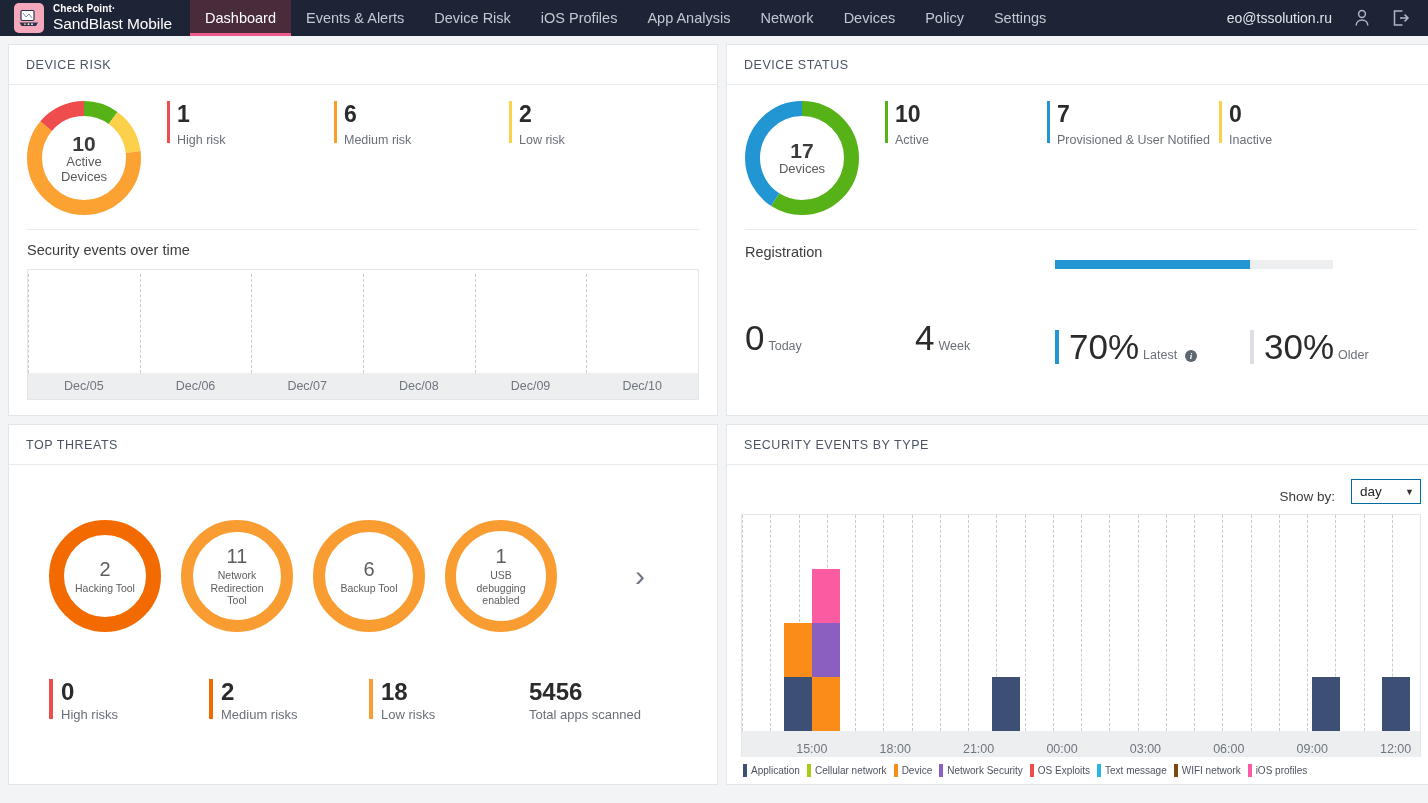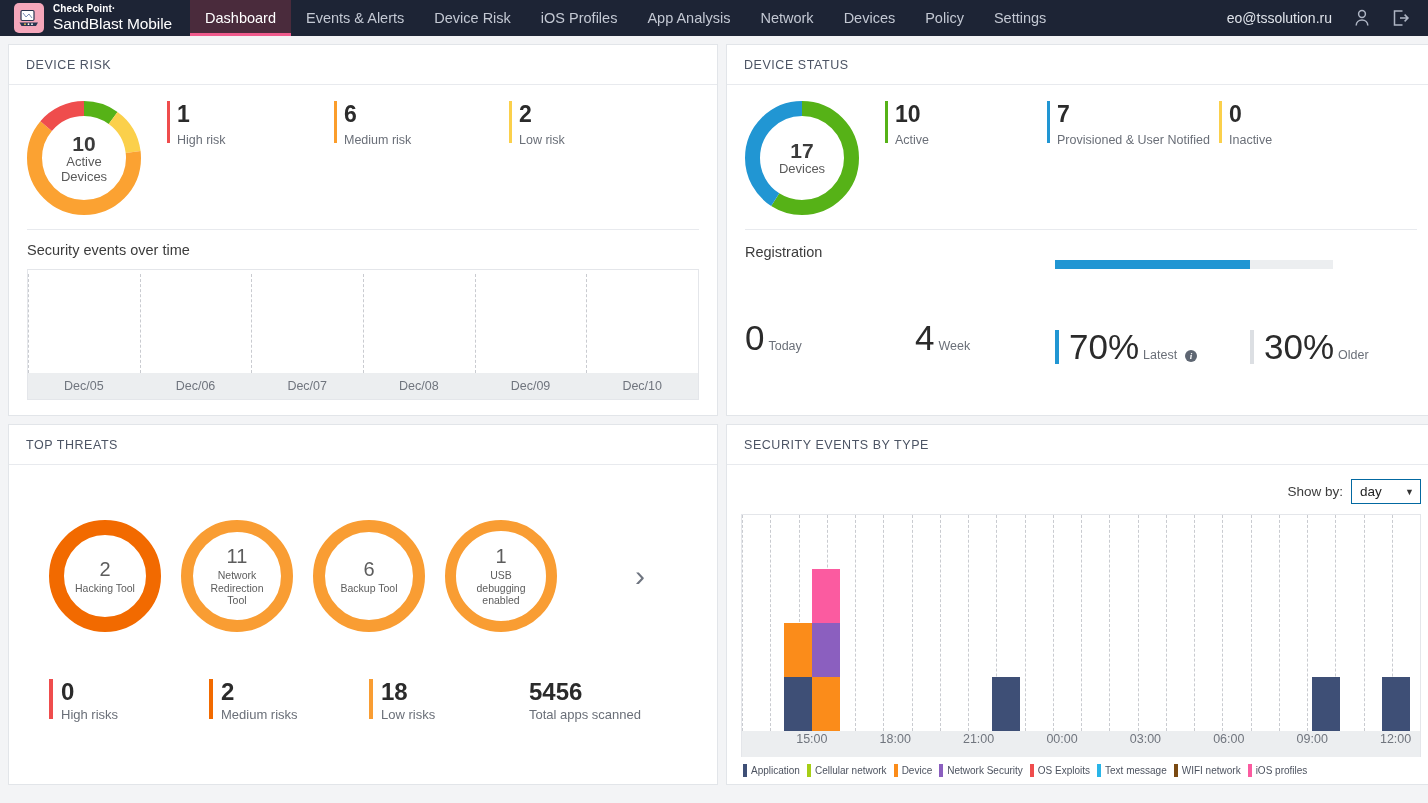--- a/index.html
+++ b/index.html
@@ -184,22 +184,22 @@
   .threat-stats { display: flex; padding: 0 0 0 40px; margin-top: 14px; }
   .threat-stat { display: flex; gap: 8px; width: 160px; }
   .threat-stat.wide { width: auto; }
   .ts-bar { width: 4px; height: 40px; flex: none; }
   .ts-num { font-size: 24px; font-weight: bold; color: #2b2b2b; display: block; line-height: 1.1; }
   .ts-lbl { font-size: 13px; color: #6a6f78; display: block; margin-top: 2px; }
 
   
   .sebt-body { padding: 14px 14px 0 14px; display: flex; flex-direction: column; height: 100%; }
   .showby {
-    display: flex; align-items: center; justify-content: flex-end;
-    gap: 8px; font-size: 13.5px; color: #3c3c3c; margin-bottom: 10px;
+    display: flex; align-items: flex-end; justify-content: flex-end;
+    gap: 16px; font-size: 13.5px; color: #3c3c3c; margin-bottom: 10px;
   }
   .showby-select {
     border: 1px solid #0369a1; background: #fff;
     font-size: 13.5px; color: #222; padding: 4px 6px 4px 8px;
     display: flex; align-items: center; gap: 18px; cursor: pointer;
     min-width: 70px; justify-content: space-between;
     font-family: "Liberation Sans", sans-serif;
   }
   .showby-caret { font-size: 9px; color: #333; }
   .sebt-chart {
@@ -214,21 +214,21 @@
     border-left: 1px dashed #c9cbd0;
   }
   .sebt-bars { position: absolute; inset: 0; display: flex; align-items: flex-end; }
   .sebt-seg { width: 100%; }
   .sebt-axis {
     position: absolute; left: 0; right: 0; bottom: 0; height: 26px;
     background: #eceef0;
   }
   .sebt-axis .tk {
     position: absolute; transform: translateX(-50%);
-    top: 1px; font-size: 12.5px; color: #70757e;
+    top: 11px; font-size: 12.5px; color: #70757e;
   }
   .legend {
     display: flex; flex-wrap: nowrap; align-items: center;
     padding: 7px 0 7px 2px; gap: 7px; overflow: hidden;
   }
   .lg-item { display: flex; align-items: center; gap: 4px; flex: none; }
   .lg-swatch { width: 4px; height: 13px; flex: none; }
   .lg-label { font-size: 10px; color: #4d5360; white-space: nowrap; }
 </style>
 </head>

